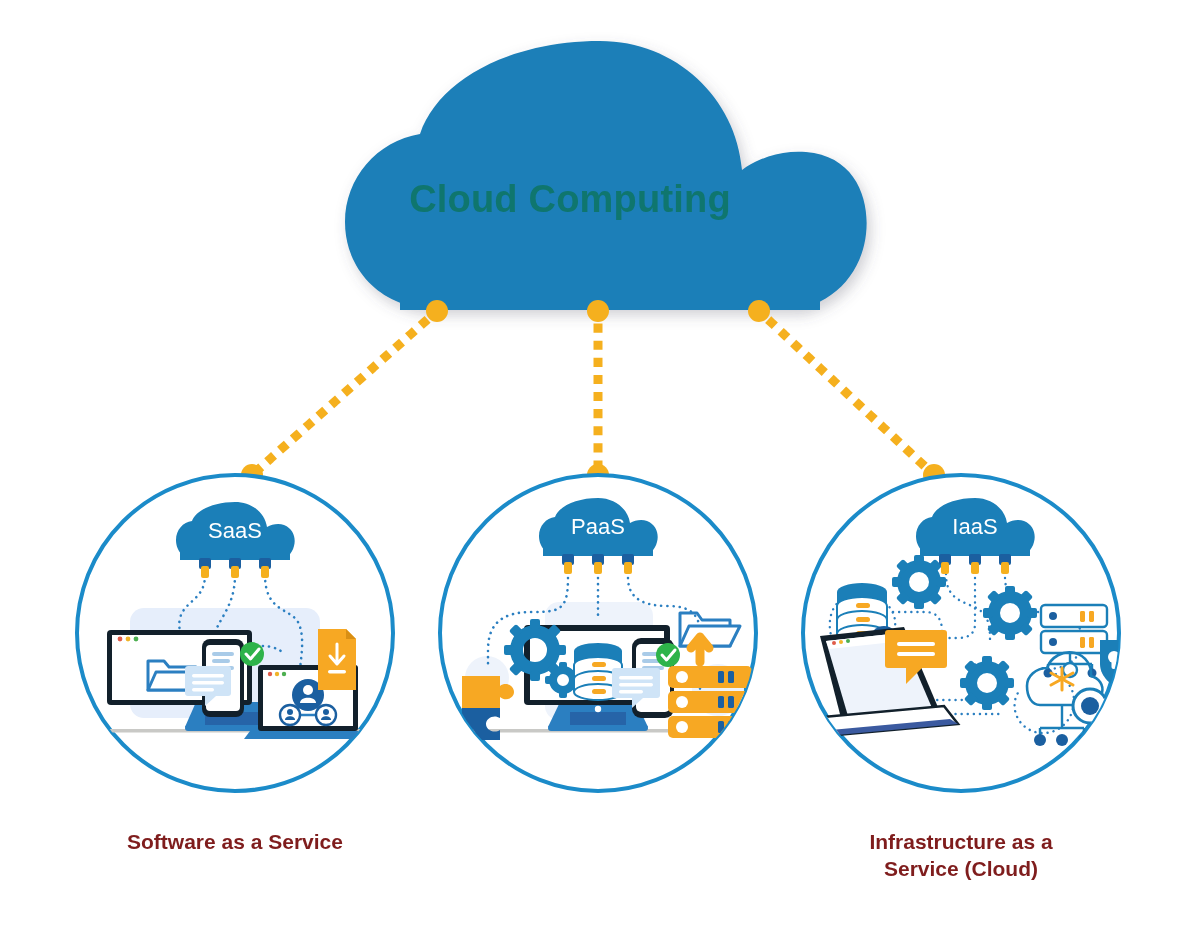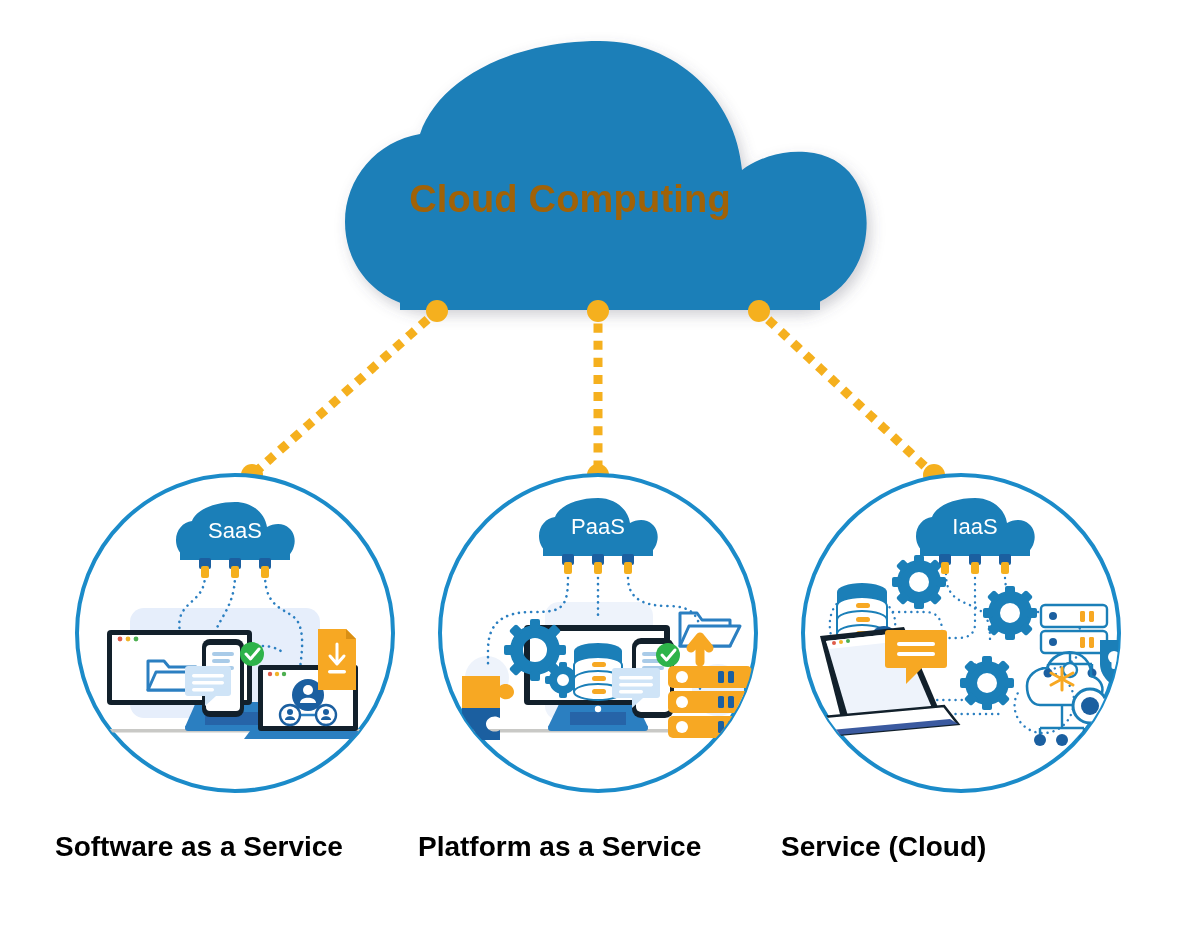--- a/index.html
+++ b/index.html
@@ -5,27 +5,27 @@
   html,body{margin:0;padding:0;background:#ffffff;}
   body{
     width:1200px;height:941px;position:relative;overflow:hidden;
     font-family:"Liberation Sans","DejaVu Sans",sans-serif;
   }
   #stage{position:absolute;left:0;top:0;width:1200px;height:941px;}
   svg.layer{position:absolute;left:0;top:0;width:1200px;height:941px;overflow:visible;}
 
   .cloud-title{
     position:absolute;left:0;top:178px;width:1140px;text-align:center;
-    color:#a16207;font-size:38px;font-weight:bold;letter-spacing:.2px;
+    color:#0f766e;font-size:38px;font-weight:bold;letter-spacing:.2px;
     font-family:"Liberation Sans","DejaVu Sans",sans-serif;
     pointer-events:none;
   }
   .svc-label{
-    position:absolute;text-align:left;color:#000000;
-    font-size:28px;font-weight:bold;line-height:1.28;
+    position:absolute;text-align:center;color:#7f1d1d;
+    font-size:21px;font-weight:bold;line-height:1.28;
     font-family:"Liberation Sans","DejaVu Sans",sans-serif;
   }
   .mini-label{
     font-family:"Liberation Sans","DejaVu Sans",sans-serif;
     fill:#ffffff;font-size:22px;font-weight:normal;text-anchor:middle;
   }
 </style>
 </head>
 <body>
 
@@ -499,20 +499,20 @@
     </g>
   </svg>
 
   <div class="cloud-title">Cloud Computing</div>
 
   <div class="svc-label" style="left:55px;top:829px;width:360px;">
     <div>Software as a Service</div>
   </div>
 
   <div class="svc-label" style="left:418px;top:829px;width:360px;">
-    <div>Platform as a Service</div>
   </div>
 
   <div class="svc-label" style="left:781px;top:829px;width:360px;">
+    <div>Infrastructure as a</div>
     <div>Service (Cloud)</div>
   </div>
 
 </div>
 
 </body></html>

